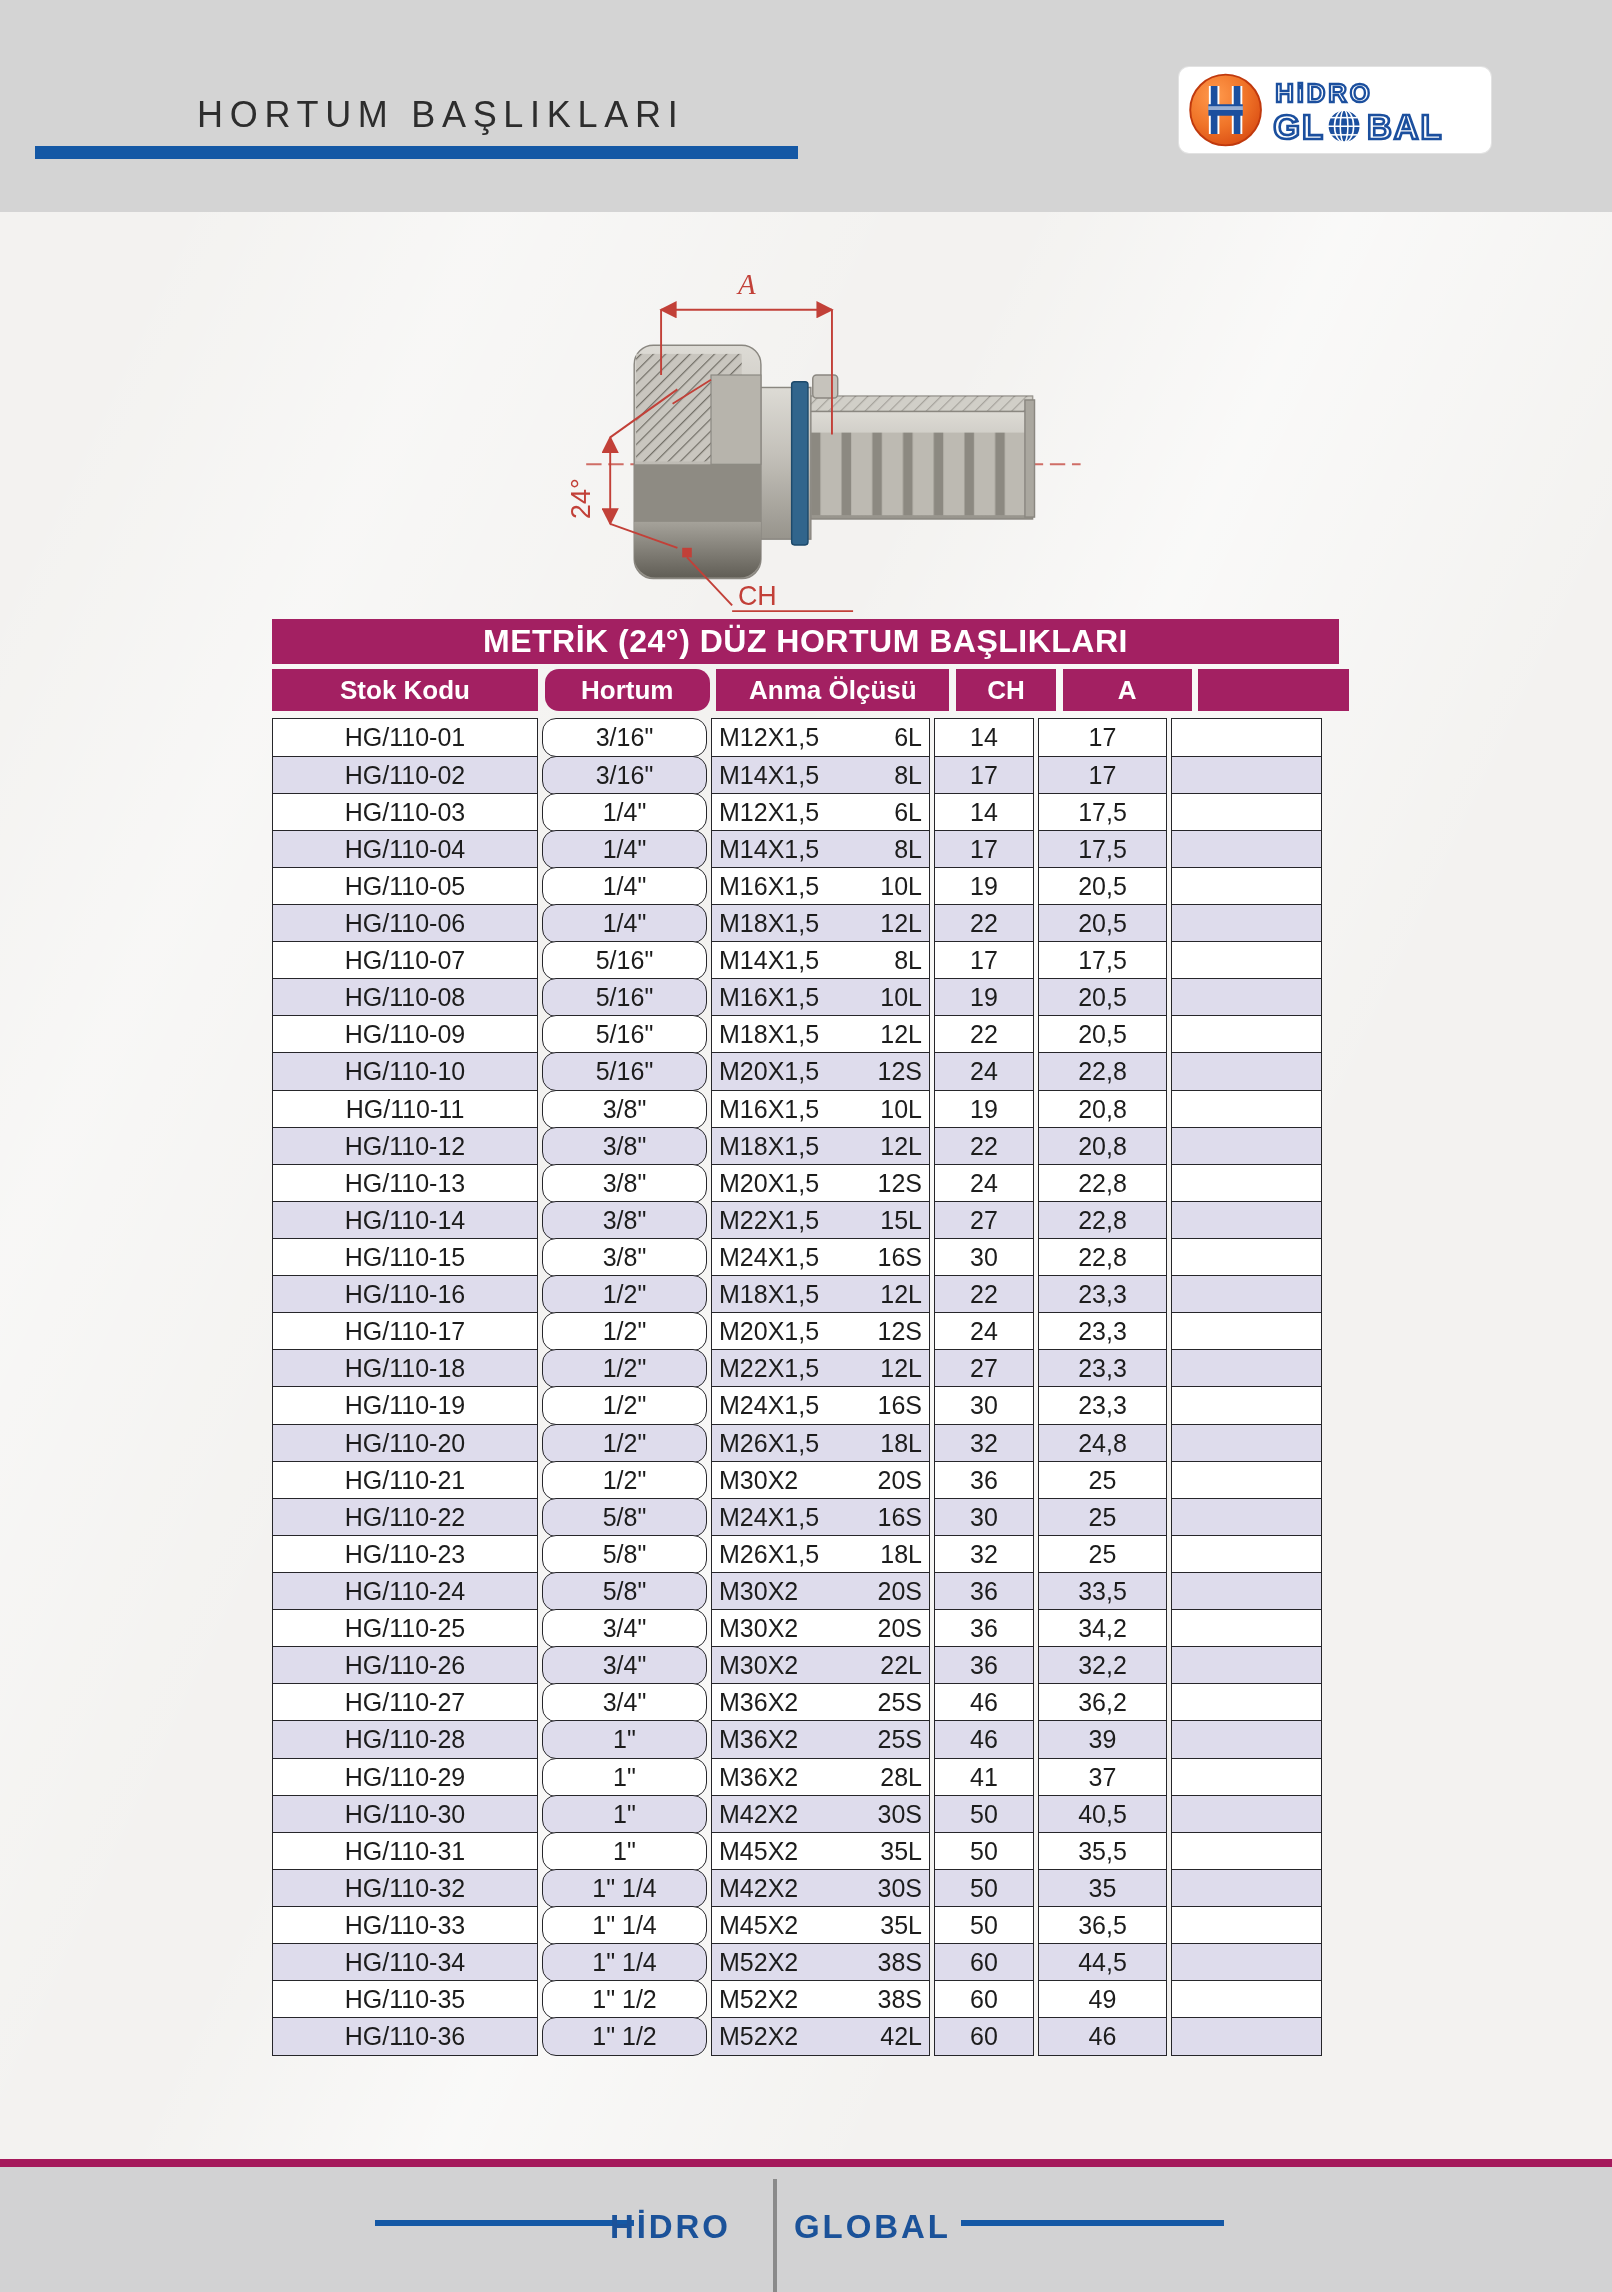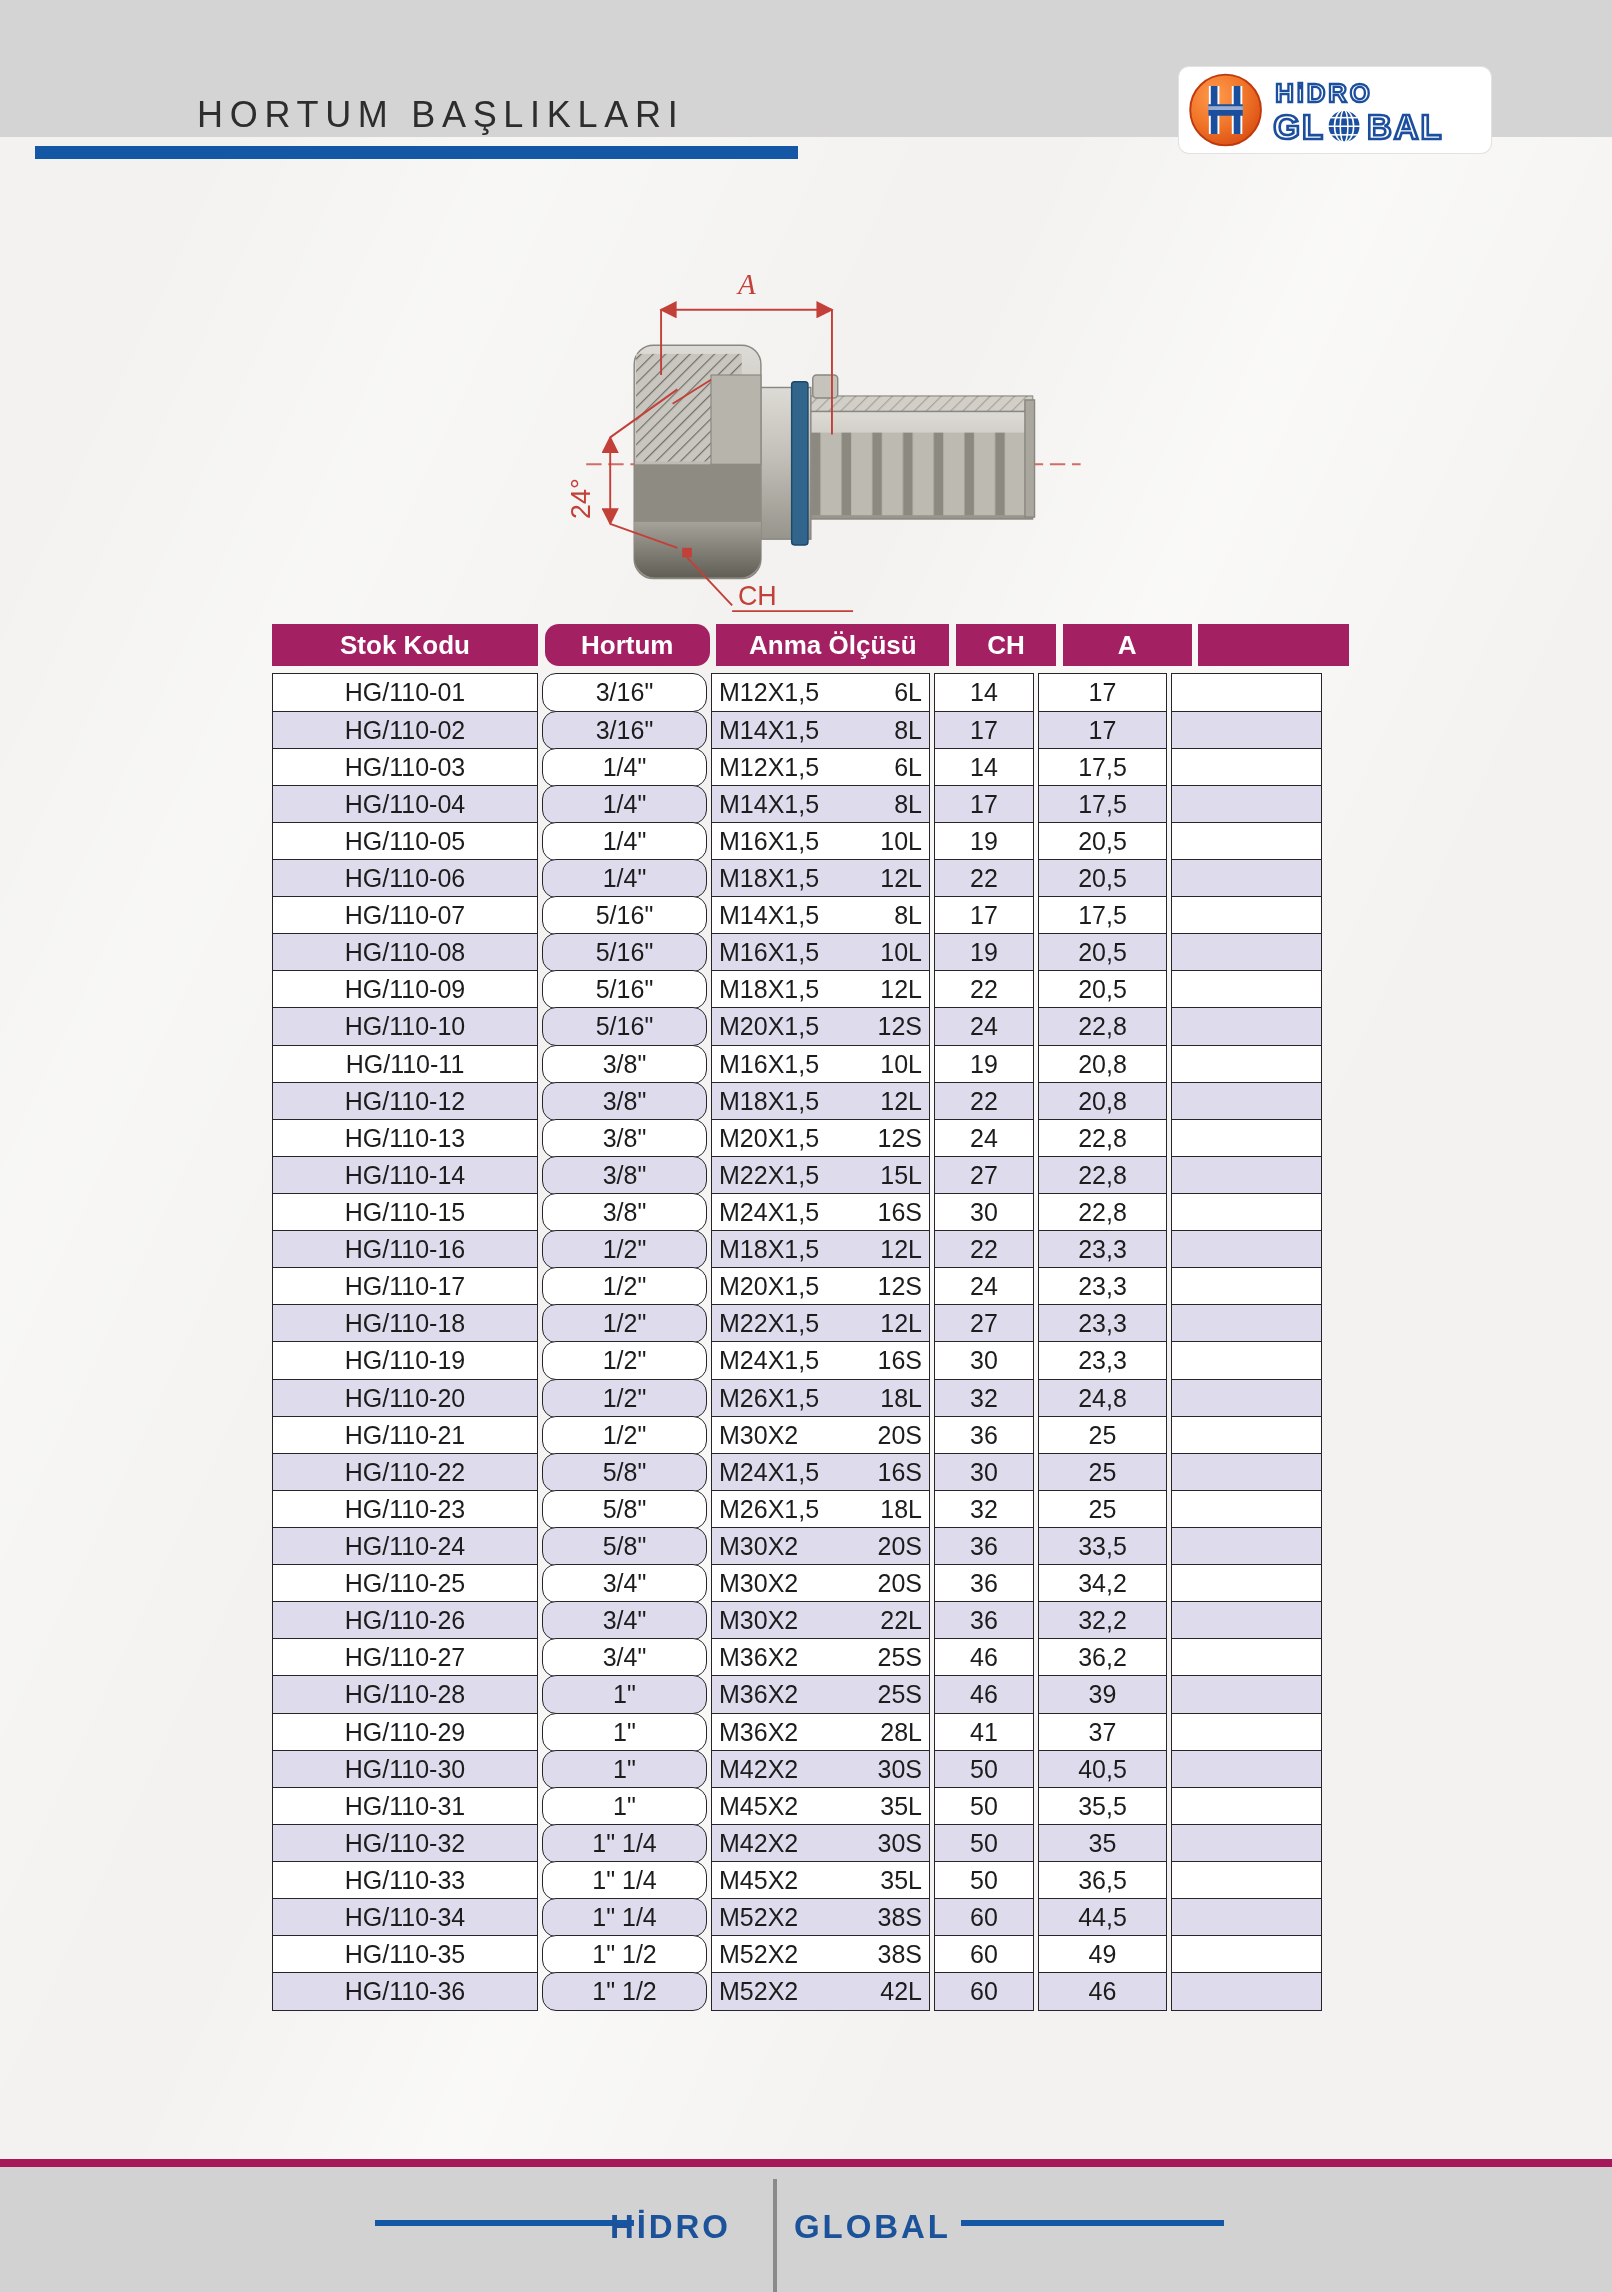--- a/index.html
+++ b/index.html
@@ -3,21 +3,21 @@
 <meta charset="utf-8">
 <style>
   html,body{margin:0;padding:0;}
   body{font-family:"Liberation Sans",sans-serif;}
   .page{position:relative;width:1612px;height:2292px;overflow:hidden;
     background:
       linear-gradient(295deg, rgba(255,255,255,0) 30%, rgba(255,255,255,.55) 46%, rgba(255,255,255,0) 58%),
       linear-gradient(295deg, rgba(255,255,255,0) 62%, rgba(255,255,255,.4) 78%, rgba(255,255,255,0) 90%),
       #f3f2f0;}
   
-  .top-band{position:absolute;left:0;top:0;width:1612px;height:137px;background:#d4d4d4;}
+  .top-band{position:absolute;left:0;top:0;width:1612px;height:212px;background:#d4d4d4;}
   .page-title{position:absolute;left:197px;top:94px;font-size:36px;letter-spacing:6.7px;
     color:#2d2d2d;font-weight:400;white-space:nowrap;}
   .title-underline{position:absolute;left:35px;top:146px;width:763px;height:12.5px;background:#1458a5;}
   .logo-box{position:absolute;left:1179px;top:67px;width:312px;height:86px;background:#fff;
     border-radius:10px;box-shadow:0 0 0 1px #e2e2e2;}
   
   .drawing{position:absolute;left:519px;top:231px;width:576px;height:384px;}
   
   .tbl{position:absolute;left:272px;top:619px;width:1067px;}
   .t-title{height:45px;line-height:45px;background:#a32062;color:#fff;text-align:center;
@@ -160,20 +160,21 @@
 
     <g stroke="#c24038" stroke-width="2" fill="none">
       <line x1="175" y1="340" x2="222" y2="390"></line>
       <line x1="222" y1="396" x2="348" y2="396"></line>
       <rect x="170" y="330" width="10" height="10" fill="#c24038" stroke="none"></rect>
     </g>
     <text x="228" y="390" font-size="28" fill="#c24038" font-family="Liberation Sans, sans-serif">CH</text>
   </svg>
 
   <div class="tbl">
+    <div class="t-title">METRİK (24°) DÜZ HORTUM BAŞLIKLARI</div>
     <div class="t-head">
       <div class="hcell c1">Stok Kodu</div>
       <div class="hcell c2">Hortum</div>
       <div class="hcell c3" style="display:block">Anma Ölçüsü</div>
       <div class="hcell c4">CH</div>
       <div class="hcell c5">A</div>
       <div class="hcell c6"></div>
     </div>
     <div class="t-body" id="table-body">
         <div class="trow odd">

